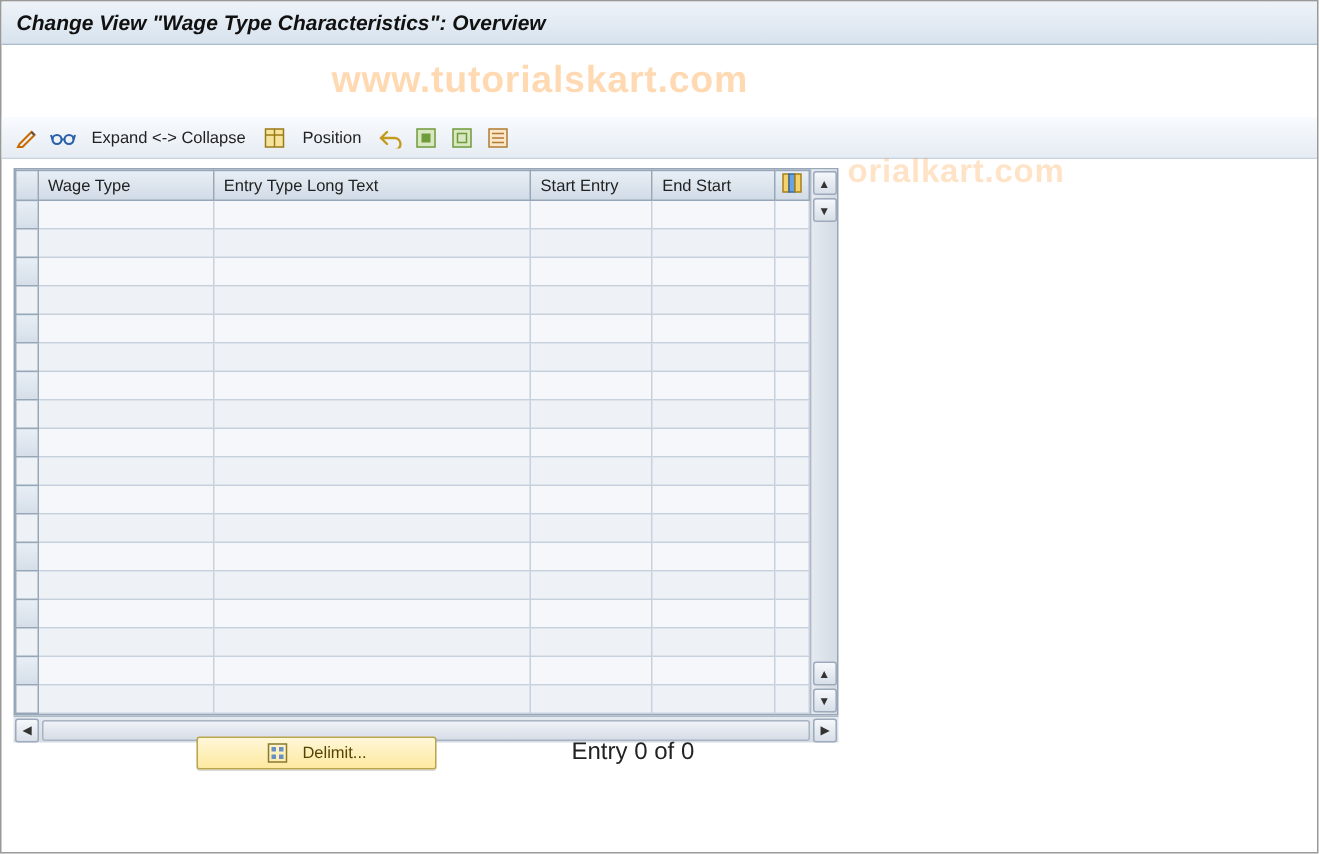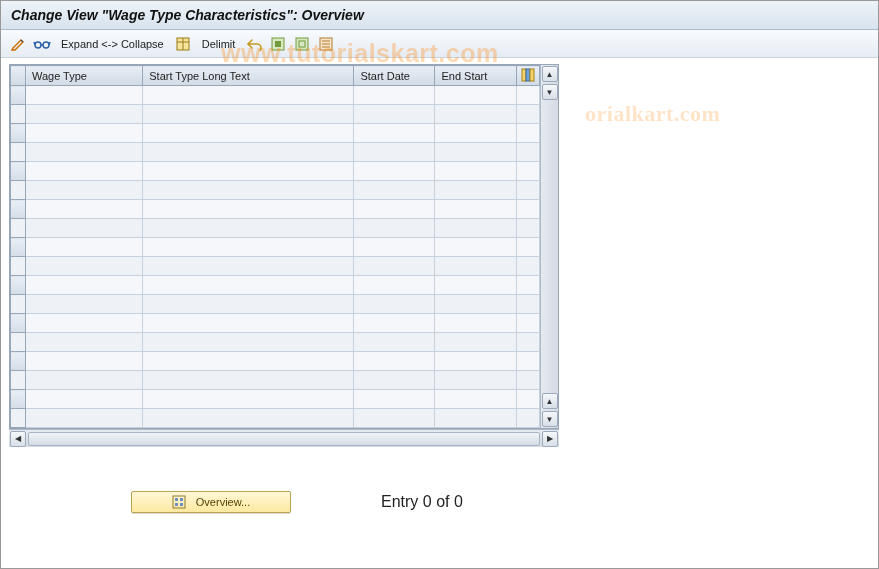--- a/index.html
+++ b/index.html
@@ -23,20 +23,21 @@
       color: #111;
     }
     .toolbar {
       background: linear-gradient(#f8fbff, #e6ecf3);
       border-bottom: 1px solid #c9d3de;
       padding: 4px 8px;
       display: flex;
       align-items: center;
       gap: 6px;
       height: 28px;
+      margin-top: 48px;
     }
     .tool-icon {
       width: 18px; height: 18px;
       display: flex; align-items: center; justify-content: center;
       cursor: pointer;
       border-radius: 2px;
     }
     .tool-text {
       font-size: 11px;
       color: #222;
@@ -178,26 +179,26 @@
       font-size: 25px;
       font-weight: bold;
       color: rgba(255,128,0,0.30);
       font-family: Verdana, Arial, sans-serif;
       pointer-events: none;
       letter-spacing: 0.5px;
       white-space: nowrap;
     }
     .watermark-right {
       position: absolute;
-      left: 584px;
+      left: 564px;
       top: 100px;
       font-size: 22px;
       font-weight: bold;
       color: rgba(255,128,0,0.22);
-      font-family: Liberation Serif, serif;
+      font-family: Liberation Sans, sans-serif;
       pointer-events: none;
       letter-spacing: 0.5px;
       white-space: nowrap;
     }
   </style>
 </head>
 <body>
 
 <div class="title-bar">Change View "Wage Type Characteristics": Overview</div>
 
@@ -216,21 +217,21 @@
     </svg>
   </div>
   <span class="tool-text">Expand &lt;-&gt; Collapse</span>
   <div class="tool-icon">
     <svg width="14" height="14" viewBox="0 0 14 14">
       <rect x="1" y="1" width="12" height="12" fill="#f6e39c" stroke="#9a7b16"></rect>
       <line x1="1" y1="5" x2="13" y2="5" stroke="#9a7b16"></line>
       <line x1="7" y1="1" x2="7" y2="13" stroke="#9a7b16"></line>
     </svg>
   </div>
-  <span class="tool-text">Delimit</span>
+  <span class="tool-text">Position</span>
   <div class="tool-icon">
     <svg width="16" height="14" viewBox="0 0 16 14">
       <path d="M6 3 L2 7 L6 11 M2 7 H11 A4 4 0 0 1 11 15" fill="none" stroke="#c49a1e" stroke-width="1.6" stroke-linecap="round"></path>
     </svg>
   </div>
   <div class="tool-icon">
     <svg width="14" height="14" viewBox="0 0 14 14">
       <rect x="1" y="1" width="12" height="12" fill="#d9e8c2" stroke="#6f9b3a"></rect>
       <rect x="4" y="4" width="6" height="6" fill="#6f9b3a"></rect>
     </svg>
@@ -255,22 +256,22 @@
 <div class="watermark-right">orialkart.com</div>
 
 <div class="content-area">
   <div class="grid-wrap">
     <div class="grid-table-wrap">
       <table class="grid">
         <thead>
           <tr>
             <th class="row-sel-th"></th>
             <th style="width:110px">Wage Type</th>
-            <th style="width:198px">Start Type Long Text</th>
-            <th style="width:76px">Start Date</th>
+            <th style="width:198px">Entry Type Long Text</th>
+            <th style="width:76px">Start Entry</th>
             <th style="width:76px">End Start</th>
             <th class="cfg-col">
               <span class="cfg-icon">
                 <svg width="14" height="14" viewBox="0 0 14 14">
                   <rect x="1" y="1" width="4" height="12" fill="#f5d26a" stroke="#a6801a"></rect>
                   <rect x="5" y="1" width="4" height="12" fill="#6aa3de" stroke="#3a6aa0"></rect>
                   <rect x="9" y="1" width="4" height="12" fill="#f5d26a" stroke="#a6801a"></rect>
                 </svg>
               </span>
             </th>
@@ -443,16 +444,16 @@
   <div class="position-btn">
     <span class="picon">
       <svg width="14" height="14" viewBox="0 0 14 14">
         <rect x="1" y="1" width="12" height="12" fill="none" stroke="#8a7a30"></rect>
         <rect x="3" y="3" width="3" height="3" fill="#6a8fc4"></rect>
         <rect x="8" y="3" width="3" height="3" fill="#6a8fc4"></rect>
         <rect x="3" y="8" width="3" height="3" fill="#6a8fc4"></rect>
         <rect x="8" y="8" width="3" height="3" fill="#6a8fc4"></rect>
       </svg>
     </span>
-    <span>Overview...</span>
+    <span>Delimit...</span>
   </div>
   <span class="entry-text">Entry 0 of 0</span>
 </div>
 
 </body></html>

